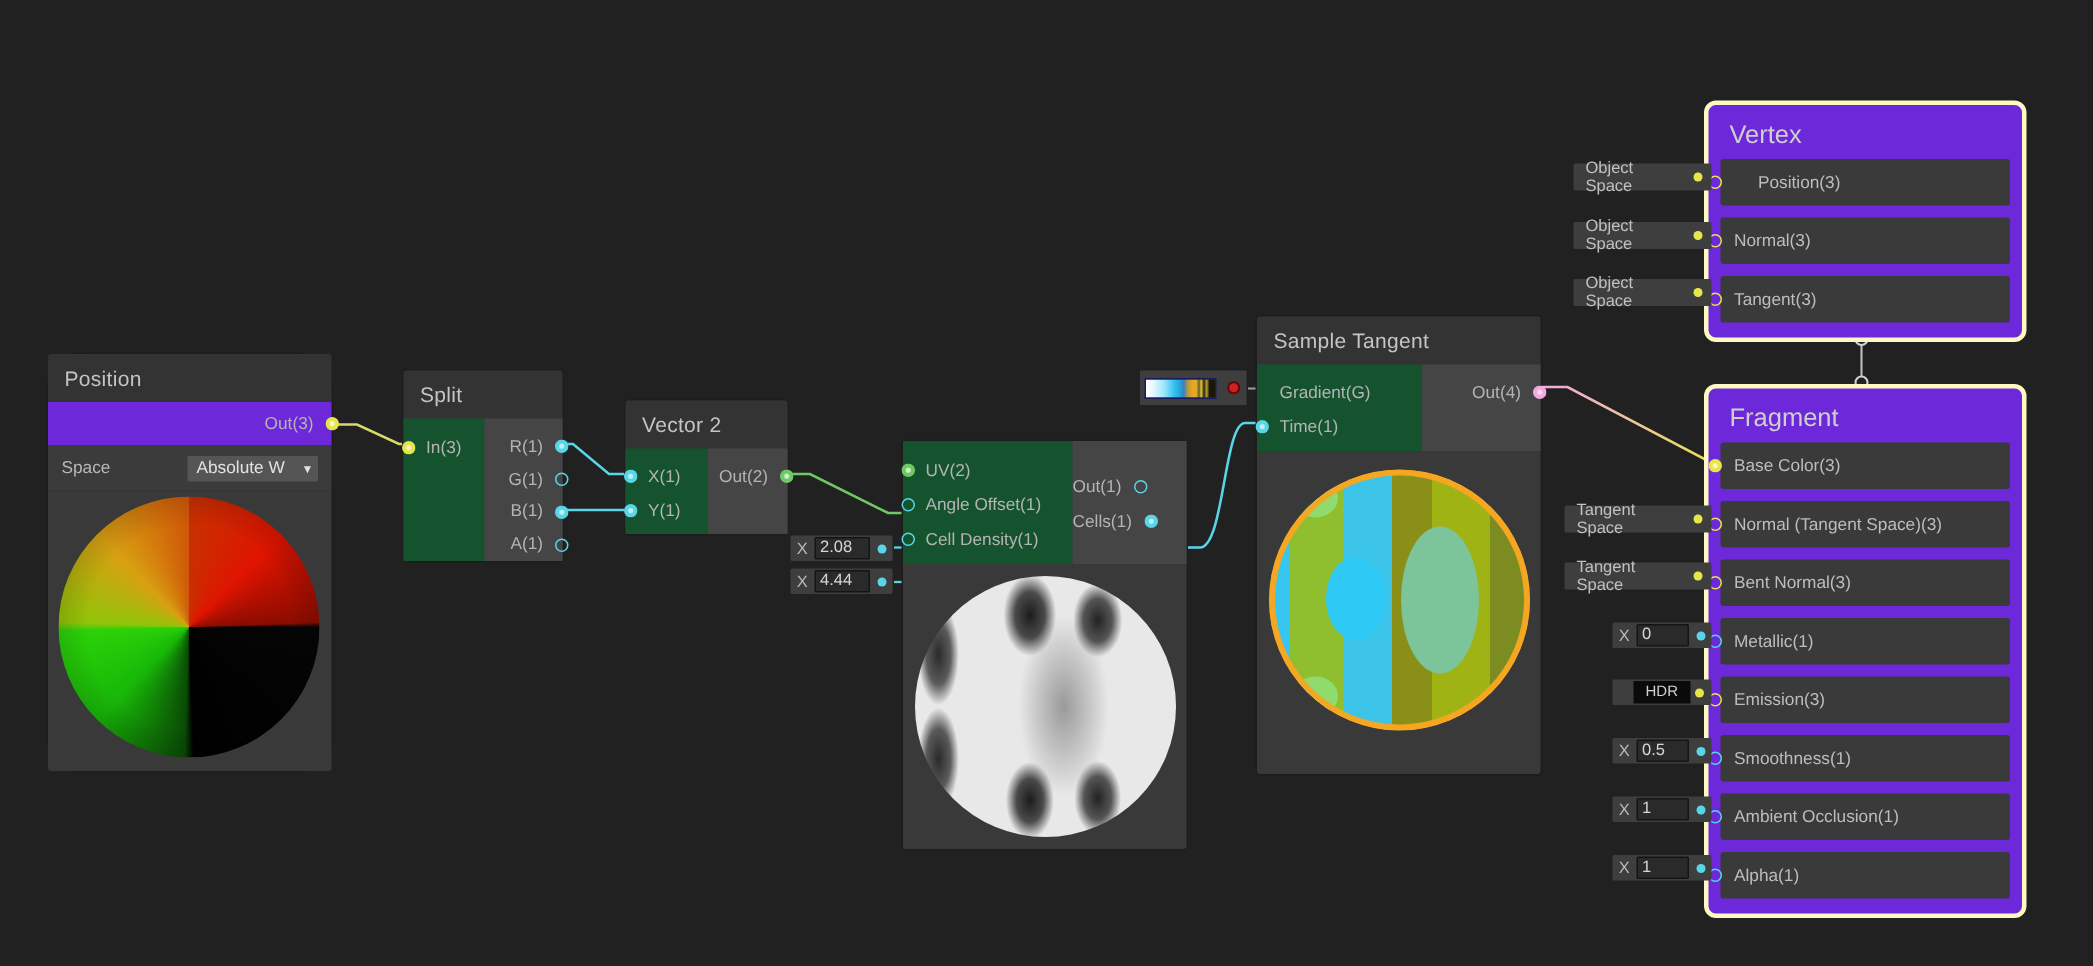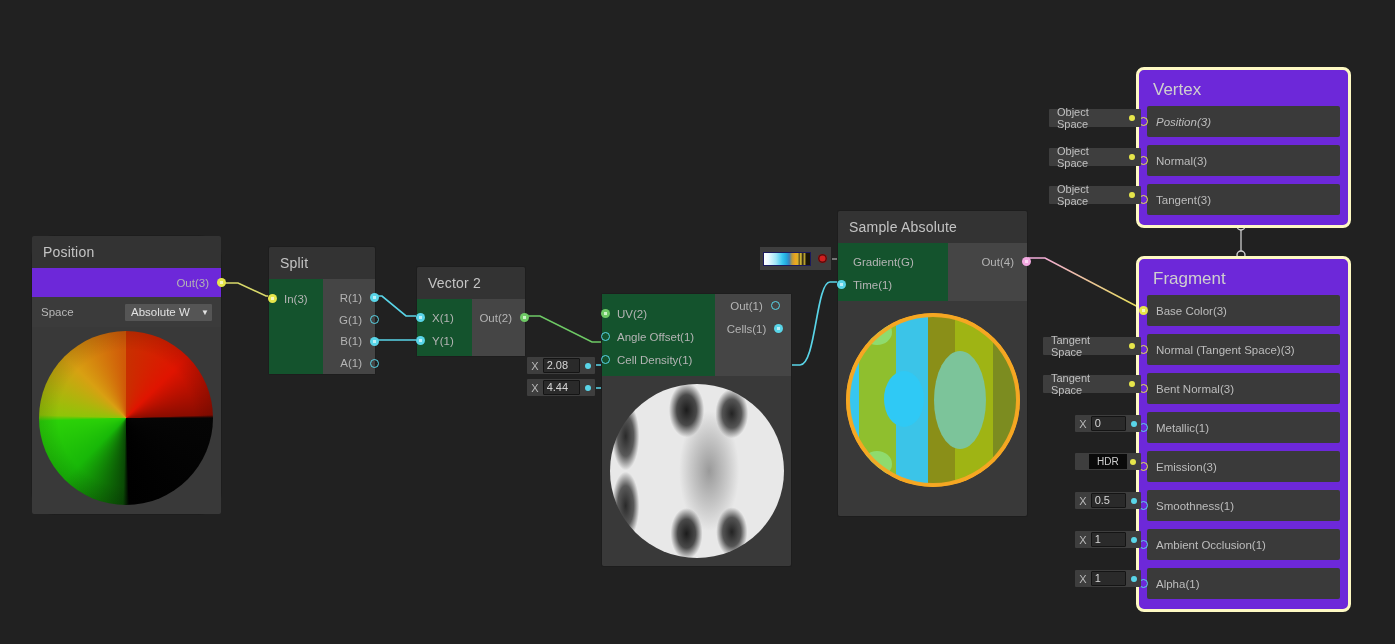--- a/index.html
+++ b/index.html
@@ -198,21 +198,21 @@
         </div>
         <div class="port-row" style="padding-left:3px;">
           <span class="dot d-vec1 empty" style="margin-left:-4px;border-color:#59d5e8;"></span>
           <span class="port-label" style="margin-left:7px;">Angle Offset(1)</span>
         </div>
         <div class="port-row" style="padding-left:3px;">
           <span class="dot d-vec1 empty" style="margin-left:-4px;border-color:#59d5e8;"></span>
           <span class="port-label" style="margin-left:7px;">Cell Density(1)</span>
         </div>
       </div>
-      <div class="col out" style="width:76px;padding-top:0;align-items:center;">
+      <div class="col out" style="width:76px;padding-top:19px;align-items:flex-start;">
         <div class="port-row">
           <span class="port-label">Out(1)</span>
           <span class="dot d-vec1 empty" style="margin-left:8px;margin-right:-4px;border-color:#59d5e8;"></span>
         </div>
         <div class="port-row">
           <span class="port-label">Cells(1)</span>
           <span class="dot d-vec1 filled" style="margin-left:8px;margin-right:-4px;"></span>
         </div>
       </div>
     </div>
@@ -231,21 +231,21 @@
     </div>
   </div>
 
   <div style="position:absolute;left:760px;top:247px;width:71px;height:23px;background:#3e3e3e;display:flex;align-items:center;padding:0 3px;box-sizing:border-box;">
     <div style="width:48px;height:14px;border:1px solid #1a1a5e;box-sizing:border-box;
                 background:linear-gradient(90deg,#ffffff 0%,#e8f9ff 10%,#9fe6f8 26%,#37c6ef 40%,#22a6dc 49%,#3f7fb8 55%,#b99a3e 61%,#f0a51e 68%,#d8b02a 73%,#6b5a20 77%,#e3c93a 80%,#2b2416 84%,#b8a030 88%,#1a1608 92%,#1a1608 100%);"></div>
     <div style="width:9px;height:9px;border-radius:50%;background:#d02020;margin-left:7px;box-shadow:inset 0 0 0 1.5px #5a0c0c;"></div>
   </div>
 
   <div class="node" style="left:838px;top:211px;width:189px;">
-    <div class="node-title">Sample Absolute</div>
+    <div class="node-title">Sample Tangent</div>
     <div class="node-body" style="height:58px;">
       <div class="col in" style="width:110px;padding-top:7px;">
         <div class="port-row" style="padding-left:3px;">
           <span class="dot d-grad empty" style="margin-left:-4px;"></span>
           <span class="port-label" style="margin-left:7px;">Gradient(G)</span>
         </div>
         <div class="port-row" style="padding-left:3px;">
           <span class="dot d-vec1 filled" style="margin-left:-4px;"></span>
           <span class="port-label" style="margin-left:7px;">Time(1)</span>
         </div>
@@ -268,21 +268,21 @@
         <div style="position:absolute;inset:0;border-radius:50%;box-shadow:inset 0 0 0 4px rgba(245,166,35,.95);"></div>
       </div>
     </div>
   </div>
 
   <div class="stack" style="left:1136px;top:67px;width:209px;height:155px;">
     <div class="stack-title">Vertex</div>
     <div style="padding:0 8px 8px 8px;display:flex;flex-direction:column;gap:8px;">
       <div class="block">
         <span class="dot d-vec3 empty" style="margin-left:-8px;border-color:#e6e64b;"></span>
-        <span class="blabel" style="margin-left:8px;font-style:italic;">Position(3)</span>
+        <span class="blabel" style="margin-left:24px;">Position(3)</span>
       </div>
       <div class="block">
         <span class="dot d-vec3 empty" style="margin-left:-8px;border-color:#e6e64b;"></span>
         <span class="blabel" style="margin-left:8px;">Normal(3)</span>
       </div>
       <div class="block">
         <span class="dot d-vec3 empty" style="margin-left:-8px;border-color:#e6e64b;"></span>
         <span class="blabel" style="margin-left:8px;">Tangent(3)</span>
       </div>
     </div>

